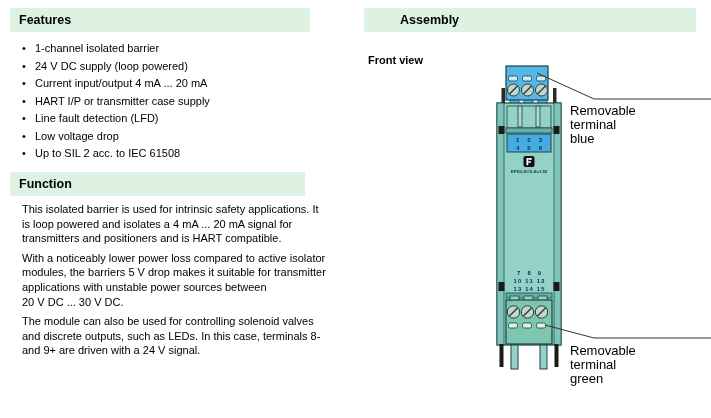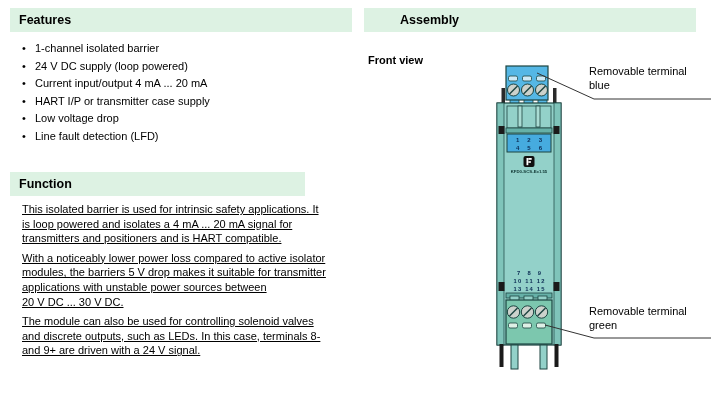--- a/index.html
+++ b/index.html
@@ -7,47 +7,47 @@
     position:relative; width:711px; height:418px; overflow:hidden;
     background:#fff; color:#000;
     font-family:"Liberation Sans", sans-serif;
     -webkit-font-smoothing:antialiased;
   }
   .section-bar {
     position:absolute; height:24px; background:var(--section-header-bg,#ddf2e3);
     font-weight:bold; font-size:12.5px; line-height:24px;
     padding-left:9px; box-sizing:border-box; color:#000;
   }
-  #features-bar { left:10px; top:8px;  width:342px; }
+  #features-bar { left:10px; top:8px;  width:300px; }
   #function-bar { left:10px; top:172px; width:295px; }
   #assembly-bar { left:364px; top:8px; width:332px;padding-left:36px; }
 
   #features-list {
     position:absolute; left:22px; top:40px; width:330px;
     margin:0; padding:0; list-style:none;
     font-size:11px; line-height:17.5px;
   }
   #features-list li { position:relative; padding-left:13px; }
   #features-list li::before {
     content:"\2022"; position:absolute; left:0; top:0; font-size:11px;
   }
 
-  #function-text { position:absolute; left:22px; top:202px; width:334px;text-decoration:underline; }
+  #function-text { position:absolute; left:22px; top:202px; width:334px; }
   #function-text p.para {
     margin:0 0 5px 0; font-size:11px; line-height:14.6px;
     white-space:pre-line;
   }
 
   #front-view-label {
     position:absolute; left:368px; top:54px;
     font-size:11px; font-weight:bold;
   }
   .callout-label {
-    position:absolute; left:589px; width:108px;
-    font-size:11px; line-height:14px; white-space:pre-line;
+    position:absolute; left:570px; width:108px;
+    font-size:13px; line-height:14px; white-space:pre-line;margin-top:40px;
   }
   #callout-top    { top:64px;  }
   #callout-bottom { top:304px; }
 
   #device-svg { position:absolute; left:470px; top:60px; overflow:visible; }
   #device-svg text { font-family:"Liberation Sans", sans-serif; }
 
   .fill-housing { fill:var(--housing-teal,#93d1c9); }
   .fill-blue    { fill:var(--terminal-blue,#55b7e5); }
   .fill-green   { fill:var(--terminal-green,#7cc7ae); }
@@ -67,22 +67,23 @@
   </div>
   <div class="section-bar" id="assembly-bar">
     <span>Assembly</span>
   </div>
 
   <ul id="features-list">
     <li>1-channel isolated barrier</li>
     <li>24 V DC supply (loop powered)</li>
     <li>Current input/output 4 mA ... 20 mA</li>
     <li>HART I/P or transmitter case supply</li>
+    <li>Line fault detection (LFD)</li>
     <li>Low voltage drop</li>
-    <li>Line fault detection (LFD)</li>
+    <li>Up to SIL 2 acc. to IEC 61508</li>
   </ul>
 
   <div class="section-bar" id="function-bar">
     <span>Function</span>
   </div>
 
   <div id="function-text">
     <p class="para">This isolated barrier is used for intrinsic safety applications. It
 is loop powered and isolates a 4 mA ... 20 mA signal for
 transmitters and positioners and is HART compatible.</p>

